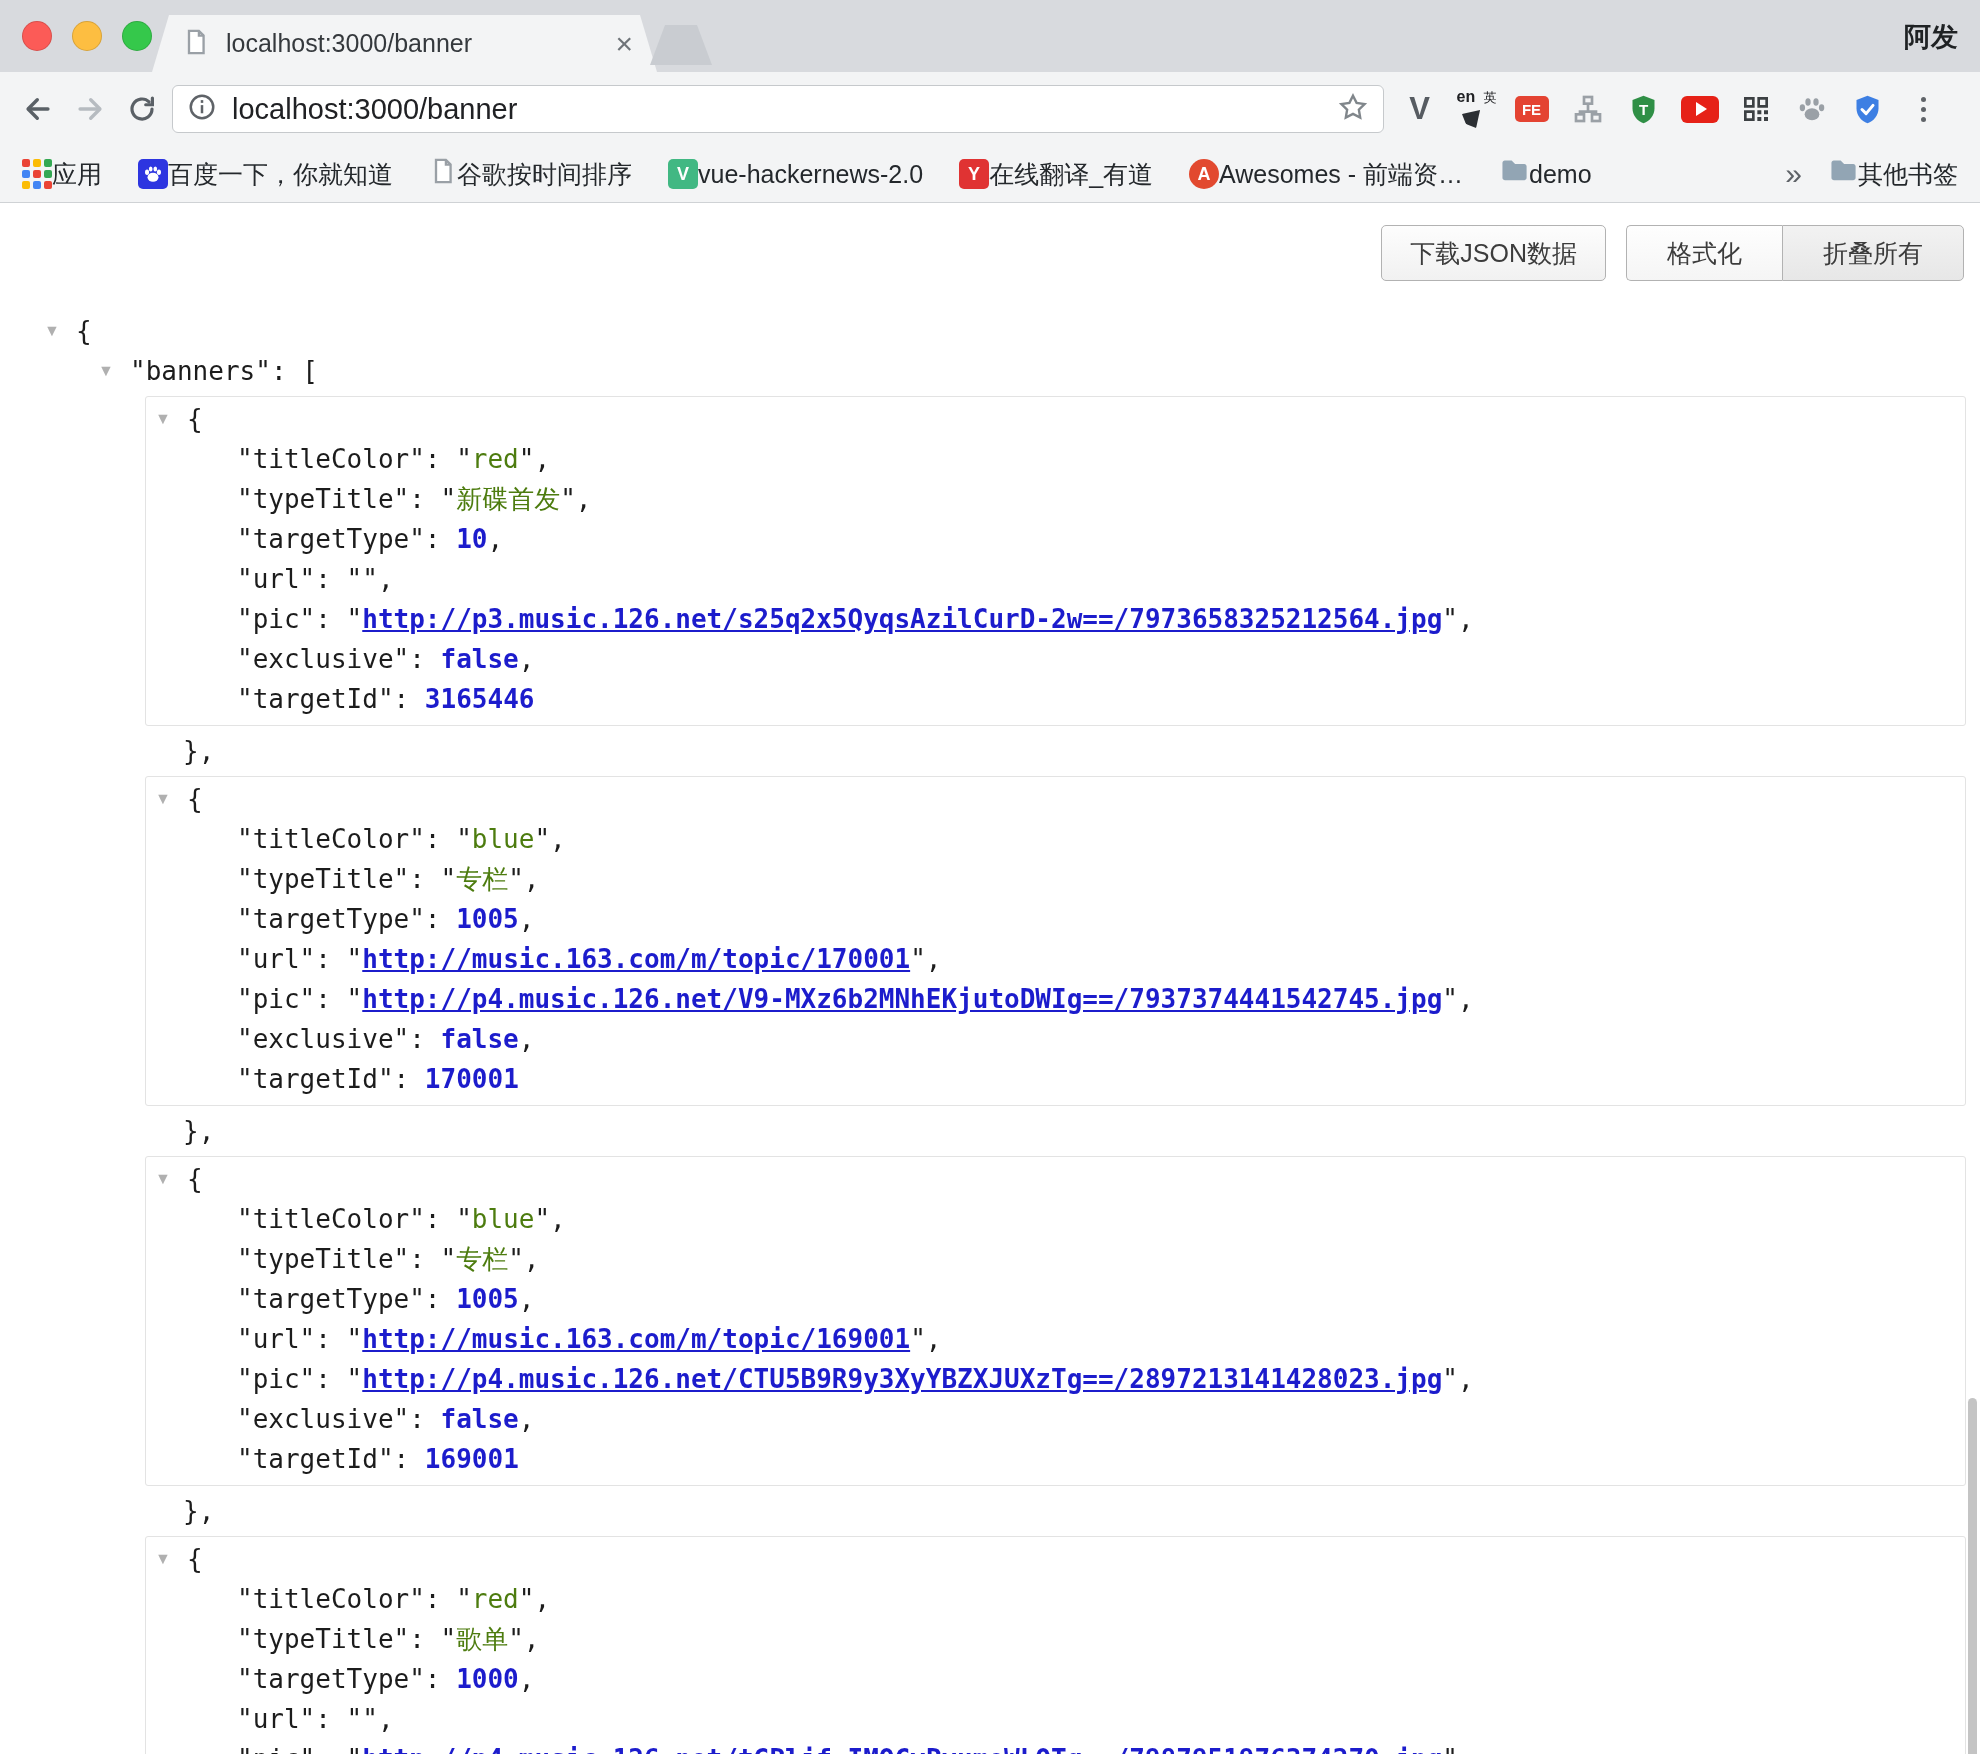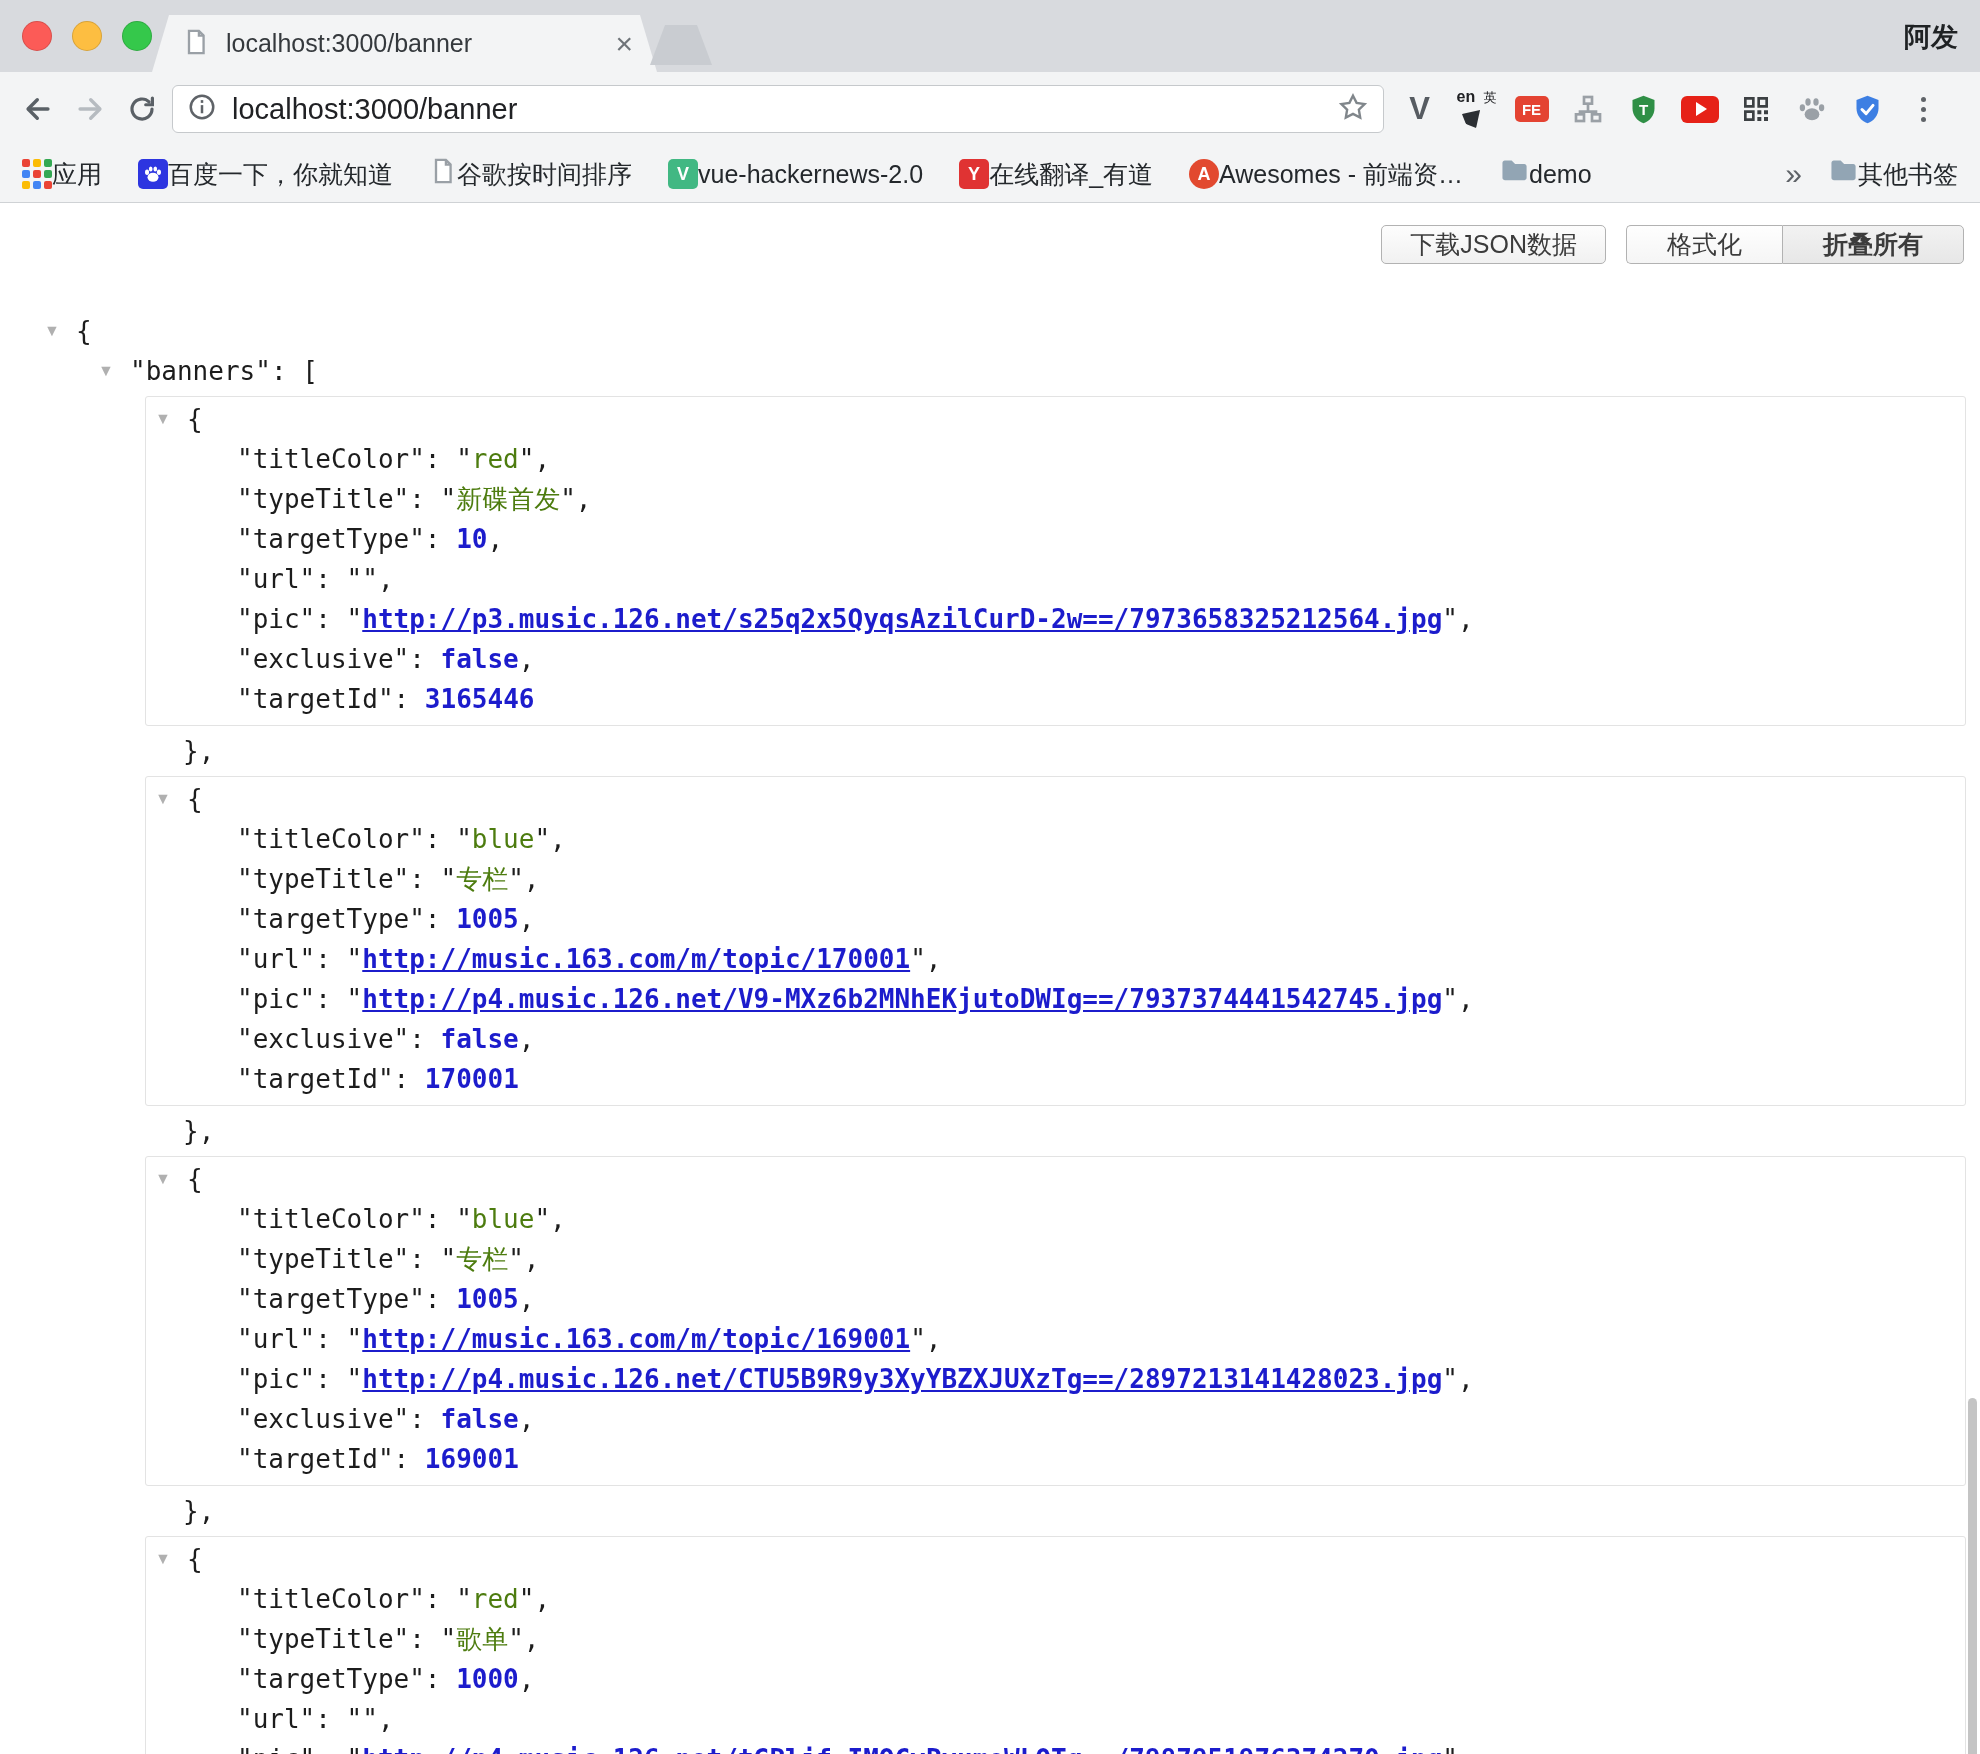--- a/index.html
+++ b/index.html
@@ -39,25 +39,25 @@
                display:flex; align-items:center; padding:0 22px; gap:36px; }
   .bm { display:flex; align-items:center; font-size:25px; color:#24282c; white-space:nowrap; }
   .bm-right { margin-left:auto; display:flex; align-items:center; gap:26px; }
   .chevron { font-size:30px; color:#5f6368; }
   .grid9 { display:grid; grid-template-columns:repeat(3,8px); grid-gap:3px; }
   .grid9 i { width:8px; height:8px; border-radius:2px; display:block; }
 
   
   .page { position:relative; height:1551px; background:#fff; overflow:hidden; }
   .controls { position:absolute; top:22px; right:16px; display:flex; align-items:center; }
-  .btn { height:39px; font-size:25px; color:#3c3c3c; border:1px solid #b2b2b2;
+  .btn { height:56px; font-size:25px; color:#3c3c3c; border:1px solid #b2b2b2;
          display:flex; align-items:center; justify-content:center; cursor:pointer; }
   .btn-download { padding:0 28px; border-radius:5px; margin-right:20px; background:linear-gradient(#fdfdfd,#f1f1f1); }
   .btn-format   { padding:0 40px; border-radius:5px 0 0 5px; border-right:none; background:linear-gradient(#fefefe,#f5f5f5); }
-  .btn-collapse { padding:0 40px; border-radius:0 5px 5px 0; background:linear-gradient(#f2f2f2,#e7e7e7);font-weight:bold; }
+  .btn-collapse { padding:0 40px; border-radius:0 5px 5px 0; background:linear-gradient(#f2f2f2,#e7e7e7); }
 
   
   .json { padding-top:108px; font-family:"DejaVu Sans Mono", monospace; font-size:26px;
           line-height:40px; color:#1c1c1c; }
   .jline { white-space:pre; }
   .tri { display:inline-block; width:32px; margin-left:-32px; color:#b0b0b0; font-size:16px;
          vertical-align:4px; font-family:"Liberation Sans", sans-serif; }
   .key, .punct { color:#1c1c1c; }
   .str  { color:#4d7c0f; }
   .num, .bool { color:#1c1ccc; font-weight:bold; }

